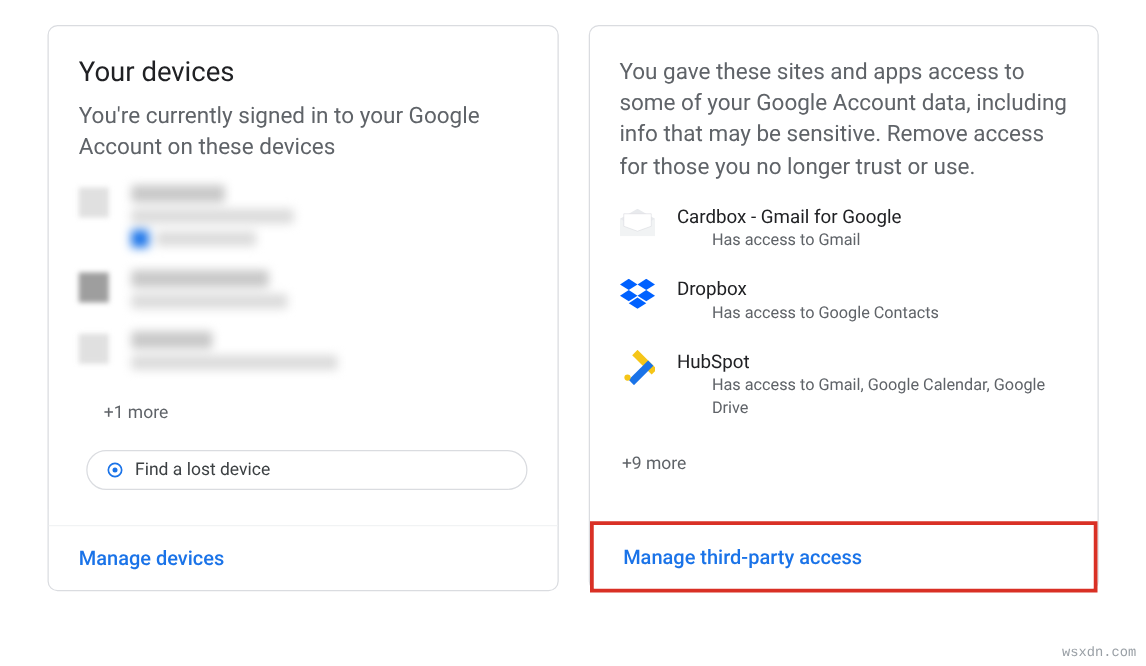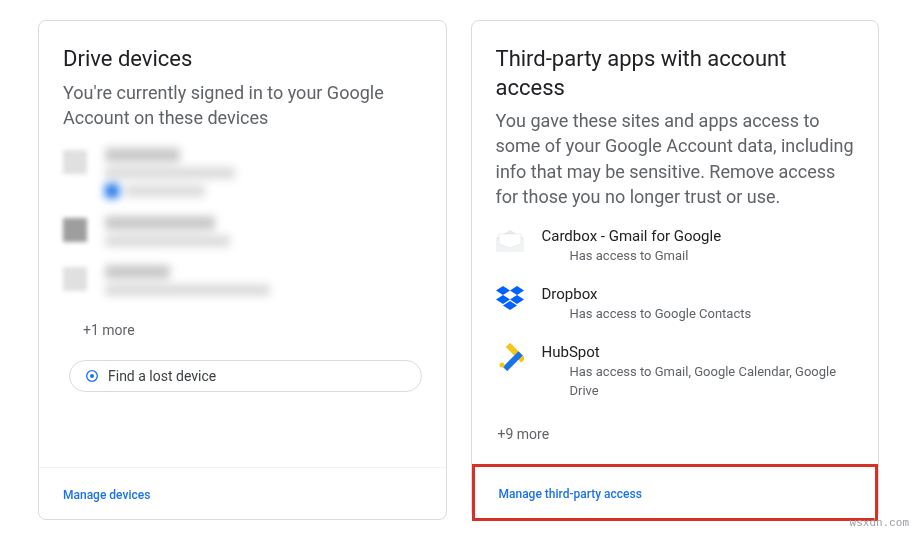--- a/index.html
+++ b/index.html
@@ -69,21 +69,21 @@
       border: 1px solid #dadce0; border-radius: 18px;
       padding: 7px 14px; font-size: 14px; color: #3c4043;
       margin-left: 6px; margin-bottom: 28px; cursor: pointer;
     }
     .find-device-chip svg { margin-right: 8px; }
     .card-footer {
       border-top: 1px solid #f1f3f4;
       margin: 0 -24px; padding: 16px 24px;
     }
     .footer-link {
-      color: #1a73e8; font-size: 12px; font-weight: 500; cursor: pointer;
+      color: #1a73e8; font-size: 16px; font-weight: 500; cursor: pointer;
     }
     .app-list { margin-bottom: 6px; }
     .app-item { display: flex; align-items: flex-start; margin-bottom: 20px; }
     .app-icon {
       width: 28px; height: 28px; margin-right: 18px; flex-shrink: 0;
       display: flex; align-items: center; justify-content: center;
     }
     .app-info { flex: 1; }
     .app-name { font-size: 15px; color: #202124; margin-bottom: 2px; }
     .app-access { font-size: 13px; color: #5f6368; line-height: 1.4; padding-left: 28px; }
@@ -100,21 +100,21 @@
       font-size: 11px; color: #9aa0a6; font-family: Liberation Mono, monospace;
     }
     .spacer { flex: 1; }
   </style>
 </head>
 <body>
 
 <div class="cards-row">
 
   <div class="card">
-    <div class="card-title">Drive devices</div>
+    <div class="card-title">Your devices</div>
     <div class="card-desc">You're currently signed in to your Google Account on these devices</div>
 
     <div class="device-list">
       <div class="device-item">
         <div class="device-icon"></div>
         <div class="device-info">
           <div class="device-name"></div>
           <div class="device-sub"></div>
           <div class="device-sub-row">
               <div class="blue-block"></div>
@@ -148,21 +148,20 @@
       <span>Find a lost device</span>
     </div>
 
     <div class="spacer"></div>
     <div class="card-footer">
       <span class="footer-link">Manage devices</span>
     </div>
   </div>
 
   <div class="card">
-    <div class="card-title">Third-party apps with account access</div>
     <div class="card-desc">You gave these sites and apps access to some of your Google Account data, including info that may be sensitive. Remove access for those you no longer trust or use.</div>
 
     <div class="app-list">
       <div class="app-item">
         <div class="app-icon">
           <svg width="28" height="22" viewBox="0 0 28 22">
             <polygon points="0,8 14,0 28,8 28,22 0,22" fill="#e8eaed"></polygon>
             <polygon points="0,8 14,16 28,8 28,22 0,22" fill="#f1f3f4"></polygon>
             <polygon points="3,4 25,4 25,14 14,18 3,14" fill="#fff" stroke="#dadce0" stroke-width="0.5"></polygon>
           </svg>

